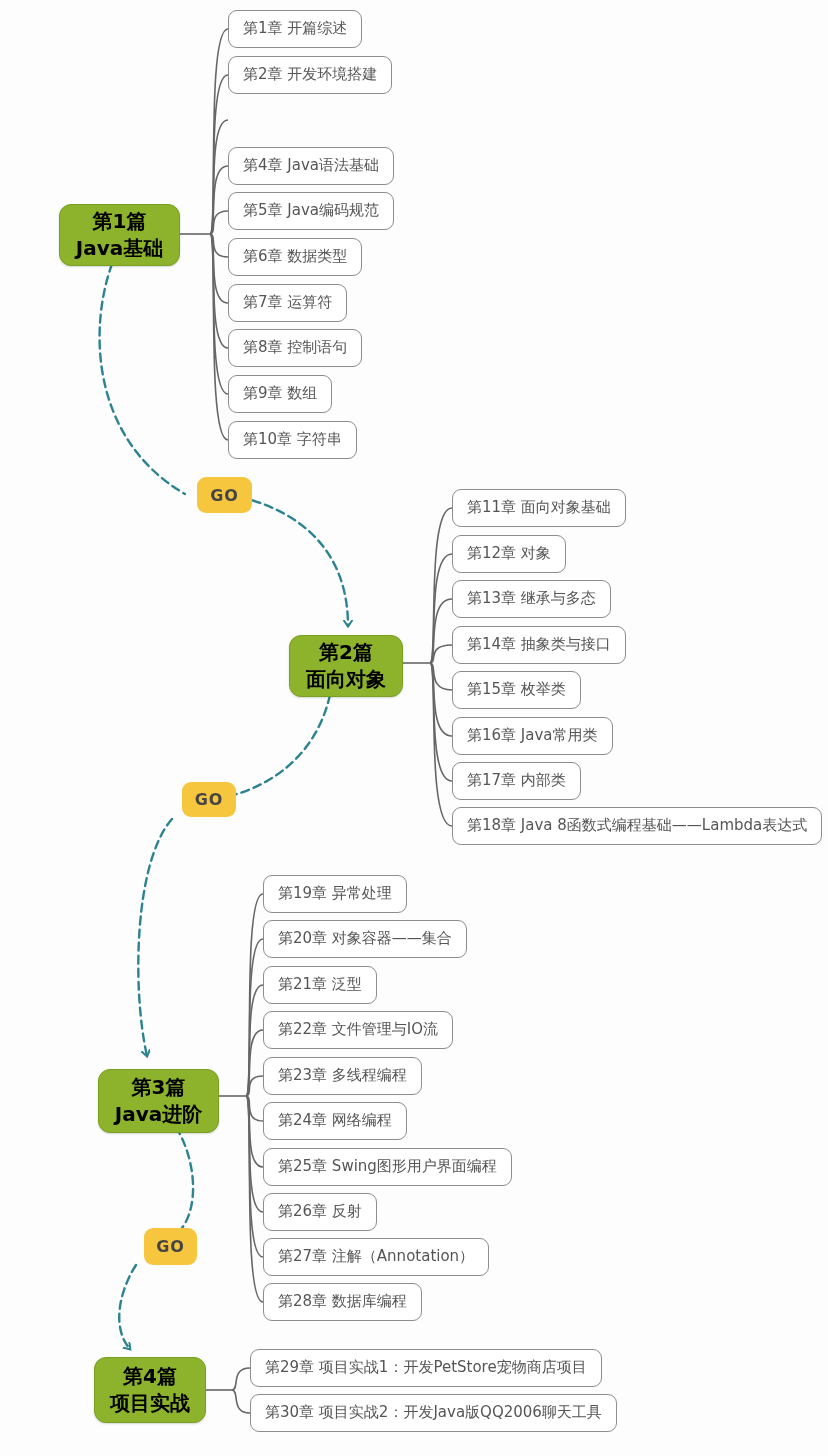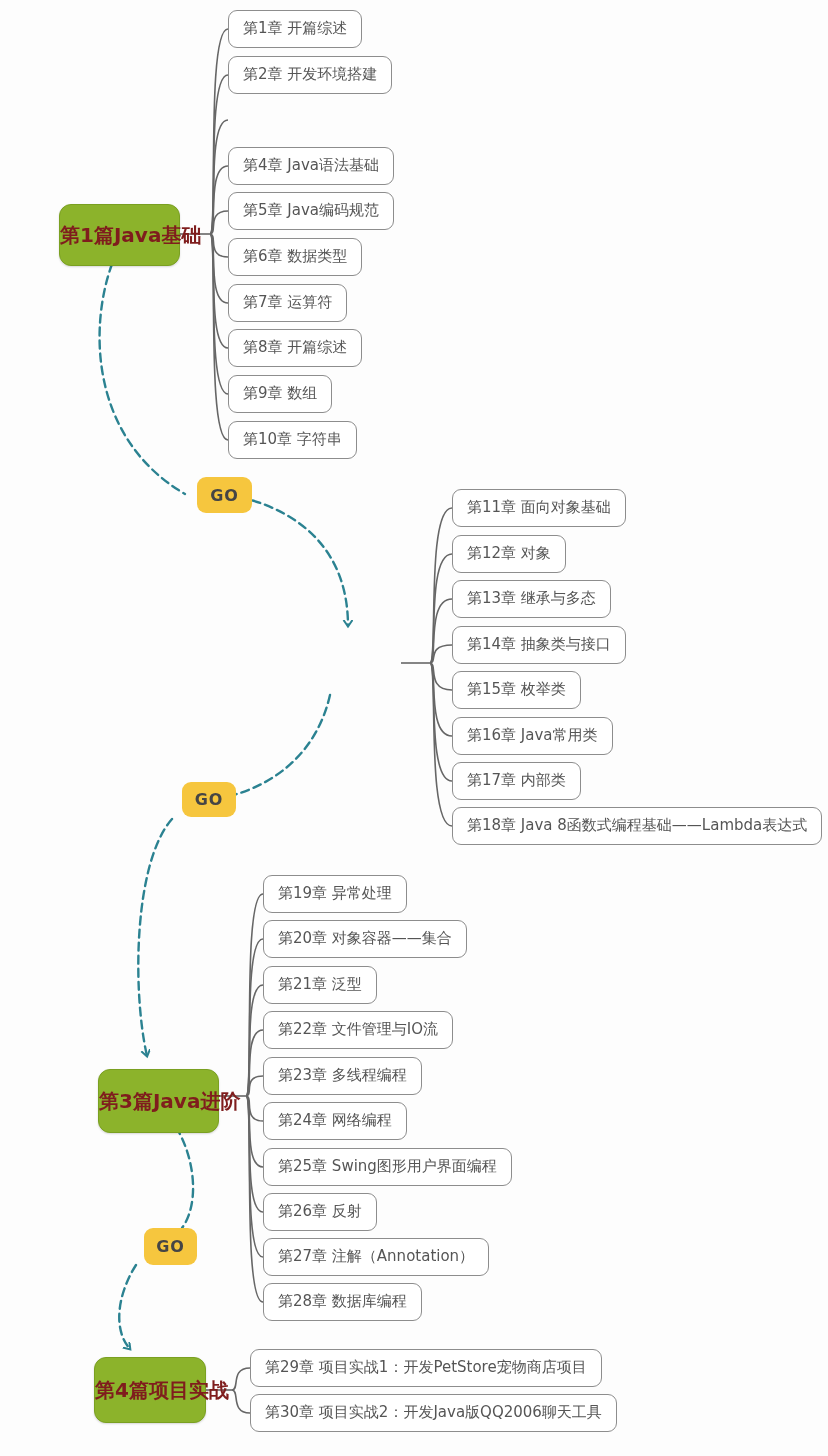--- a/index.html
+++ b/index.html
@@ -19,28 +19,28 @@
     position: absolute;
     left: 0; top: 0;
     width: 828px; height: 1456px;
     pointer-events: none;
   }
   .part {
     position: absolute;
     background: #8cb32b;
     border: 1px solid #7aa021;
     border-radius: 12px;
-    color: #7f1d1d;
+    color: #000000;
     font-weight: bold;
     font-size: 20px;
     line-height: 1.35;
     display: flex;
-    flex-direction: row;
+    flex-direction: column;
     align-items: center;
-    justify-content: flex-start;
+    justify-content: center;
     text-align: center;
     box-shadow: 0 1px 2px rgba(0,0,0,0.15);
     white-space: nowrap;
     z-index: 2;
   }
   .chapter {
     position: absolute;
     box-sizing: border-box;
     height: 38px;
     line-height: 35px;
@@ -137,40 +137,44 @@
       <path d="M172,819 C134,862 132,990 147,1056" marker-end="url(#arrow)"></path>
       <path d="M176,1127 C196,1160 199,1205 182,1228"></path>
       <path d="M136,1265 C117,1295 113,1330 130,1349" marker-end="url(#arrow)"></path>
     </g>
   </svg>
 
   <div class="part" style="left:59px;top:204px;width:119px;height:60px">
     <span>第1篇</span>
     <span>Java基础</span>
   </div>
+  <div class="part" style="left:289px;top:635px;width:112px;height:60px">
+    <span>第2篇</span>
+    <span>面向对象</span>
+  </div>
   <div class="part" style="left:98px;top:1069px;width:119px;height:62px">
     <span>第3篇</span>
     <span>Java进阶</span>
   </div>
   <div class="part" style="left:94px;top:1357px;width:110px;height:64px">
     <span>第4篇</span>
     <span>项目实战</span>
   </div>
 
   <div class="go" style="left:185px;top:477px;width:55px;height:36px">GO</div>
   <div class="go" style="left:170px;top:782px;width:54px;height:35px">GO</div>
   <div class="go" style="left:132px;top:1228px;width:53px;height:37px">GO</div>
 
   <div class="chapter p1" style="top:10px">第1章 开篇综述</div>
   <div class="chapter p1" style="top:56px">第2章 开发环境搭建</div>
   <div class="chapter p1" style="top:147px">第4章 Java语法基础</div>
   <div class="chapter p1" style="top:192px">第5章 Java编码规范</div>
   <div class="chapter p1" style="top:238px">第6章 数据类型</div>
   <div class="chapter p1" style="top:284px">第7章 运算符</div>
-  <div class="chapter p1" style="top:329px">第8章 开篇综述</div>
+  <div class="chapter p1" style="top:329px">第8章 控制语句</div>
   <div class="chapter p1" style="top:375px">第9章 数组</div>
   <div class="chapter p1" style="top:421px">第10章 字符串</div>
 
   <div class="chapter p2" style="top:489px">第11章 面向对象基础</div>
   <div class="chapter p2" style="top:535px">第12章 对象</div>
   <div class="chapter p2" style="top:580px">第13章 继承与多态</div>
   <div class="chapter p2" style="top:626px">第14章 抽象类与接口</div>
   <div class="chapter p2" style="top:671px">第15章 枚举类</div>
   <div class="chapter p2" style="top:717px">第16章 Java常用类</div>
   <div class="chapter p2" style="top:762px">第17章 内部类</div>

